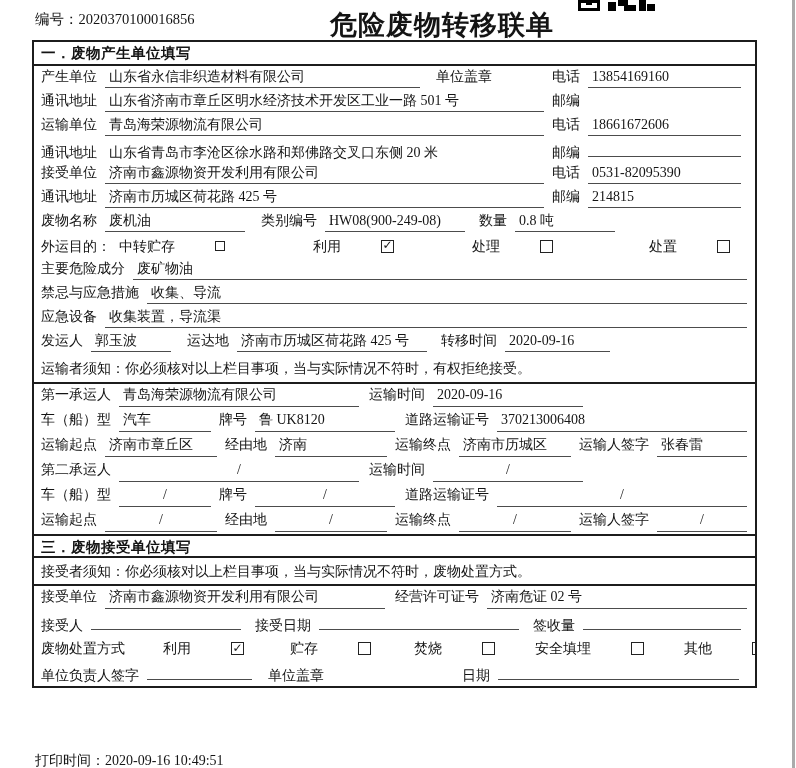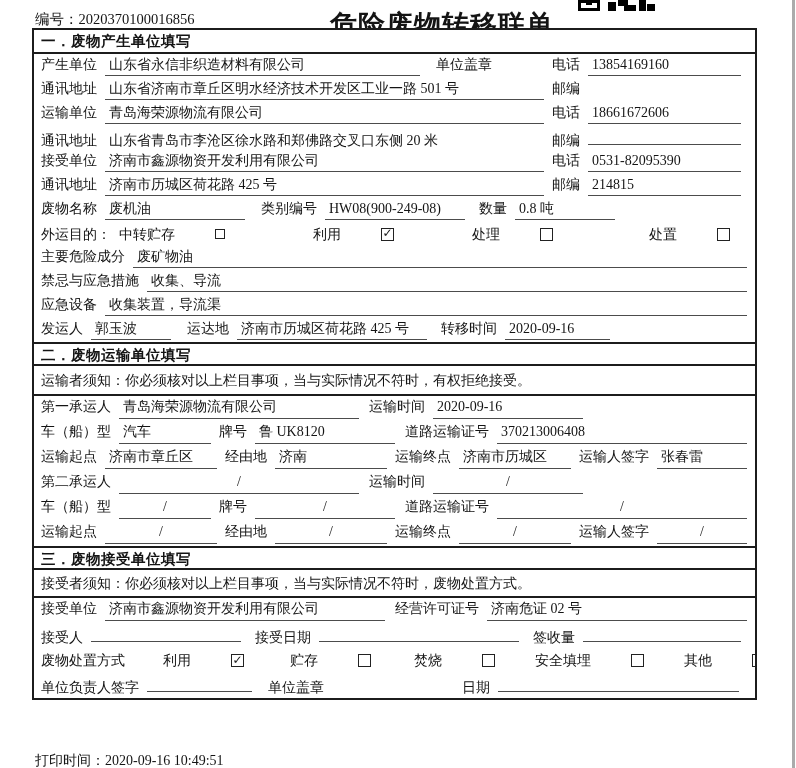--- a/index.html
+++ b/index.html
@@ -13,21 +13,21 @@
   .qr div { position: absolute; background: #000; }
   .qr .q-outline { left: 0; top: 0; width: 22px; height: 11px; background: transparent; border: 3px solid #000; }
   .qr .q-dot { left: 8px; top: 0; width: 6px; height: 5px; }
   .qr .b1 { left: 30px; top: 2px; width: 8px; height: 9px; }
   .qr .b2 { left: 40px; top: 0; width: 10px; height: 6px; }
   .qr .b3 { left: 46px; top: 5px; width: 12px; height: 6px; }
   .qr .b4 { left: 61px; top: 0; width: 7px; height: 11px; }
   .qr .b5 { left: 69px; top: 4px; width: 8px; height: 7px; }
 
   
-  .form { position: absolute; left: 32px; top: 28px; width: 725px; border: 2px solid #1c1c1c; background: #fff; }
+  .form { position: absolute; left: 32px; top: 40px; width: 725px; border: 2px solid #1c1c1c; background: #fff; }
   .sec-h { height: 24px; line-height: 22px; padding-left: 7px; font-weight: bold; font-size: 14.5px; border-bottom: 2px solid #1c1c1c; letter-spacing: 0.5px; }
   .sec-h.mid { border-top: 2px solid #1c1c1c; }
   .notice { height: 30px; line-height: 29px; padding-left: 7px; border-bottom: 2px solid #1c1c1c; white-space: nowrap; overflow: hidden; }
   .notice.n3 { height: 28px; line-height: 27px; }
 
   .row { display: flex; align-items: baseline; height: 24px; line-height: 21px; padding: 0 0 0 7px; white-space: nowrap; overflow: hidden; }
   .s2 .row, .s3 .row { height: 25px; line-height: 22px; }
   .cbrow { align-items: center; }
   .lbl { flex: 0 0 auto; margin-right: 8px; }
   .u { display: inline-block; flex: 0 0 auto; border-bottom: 1.5px solid #4c4c4c; padding: 0 4px; min-height: 19px; white-space: nowrap; overflow: hidden; }
@@ -185,21 +185,20 @@
     <div class="row">
       <span class="lbl">发运人</span>
       <span class="u w80">郭玉波</span>
       <span class="lbl ml16">运达地</span>
       <span class="u w190">济南市历城区荷花路 425 号</span>
       <span class="lbl ml14">转移时间</span>
       <span class="u w105">2020-09-16</span>
     </div>
   </div>
 
-  <div class="sec-h mid">二．废物运输单位填写</div>
   <div class="notice">运输者须知：你必须核对以上栏目事项，当与实际情况不符时，有权拒绝接受。</div>
   <div class="s2">
 
     <div class="row">
       <span class="lbl">第一承运人</span>
       <span class="u w240">青岛海荣源物流有限公司</span>
       <span class="lbl ml10">运输时间</span>
       <span class="u w150">2020-09-16</span>
     </div>
 

